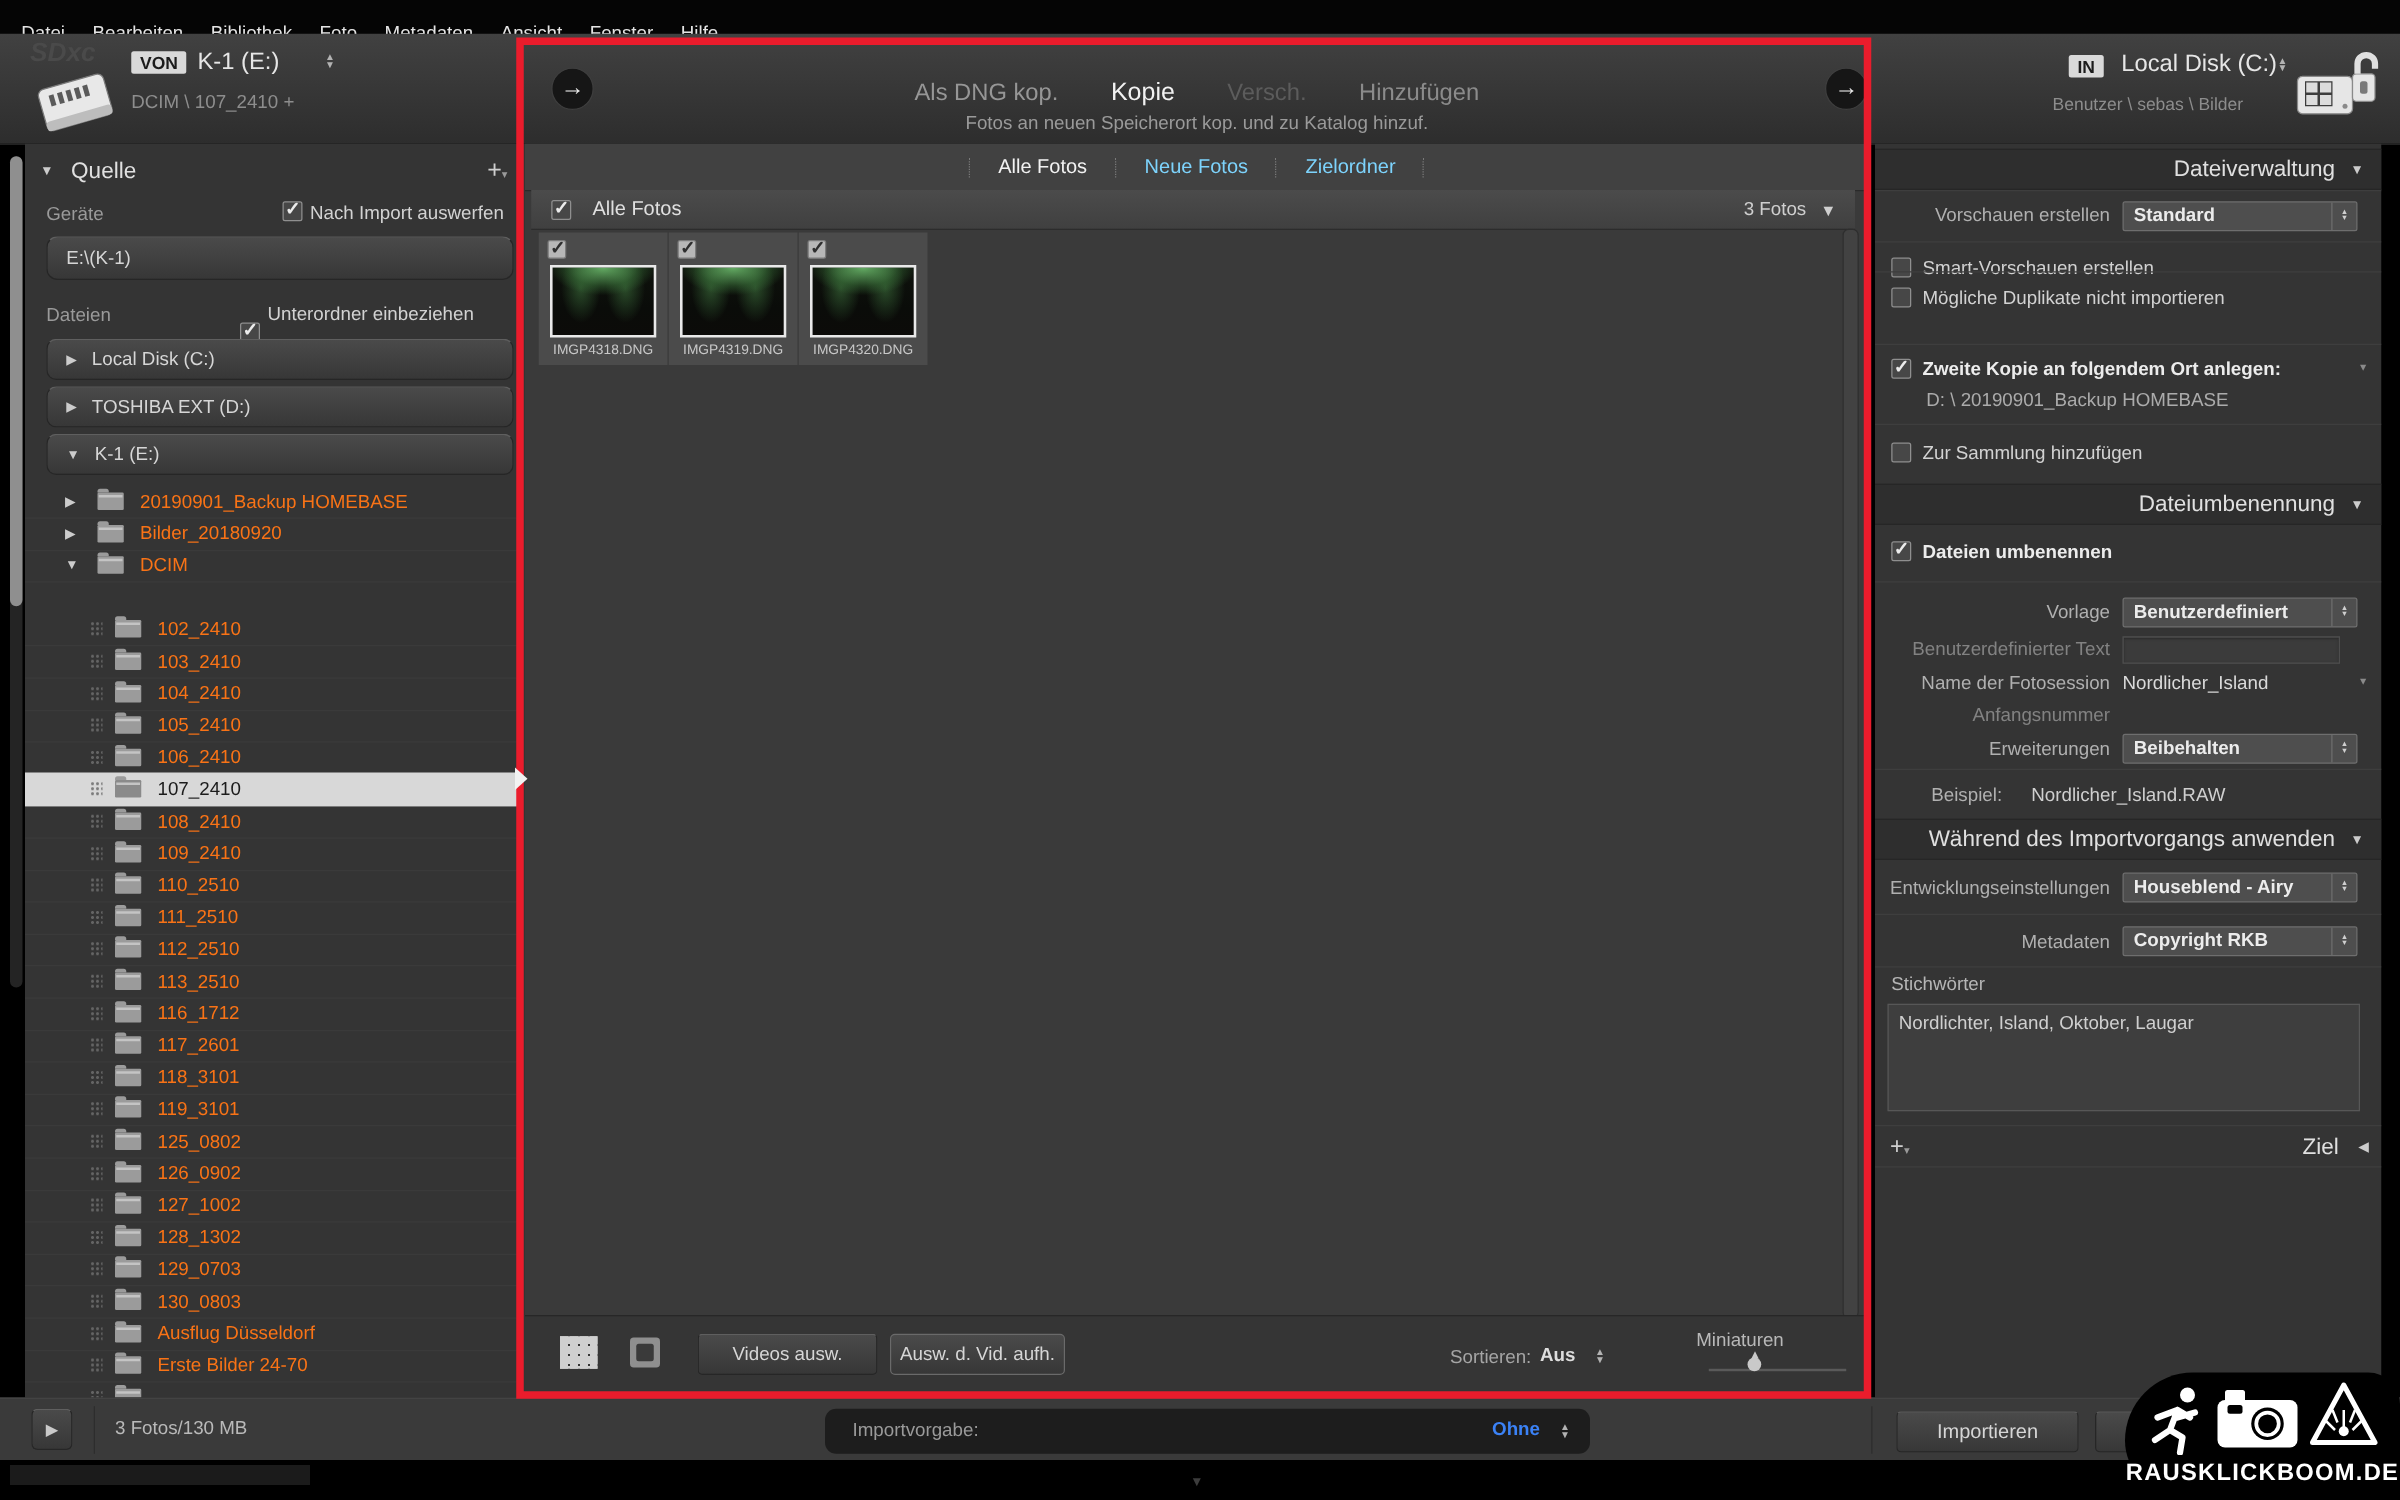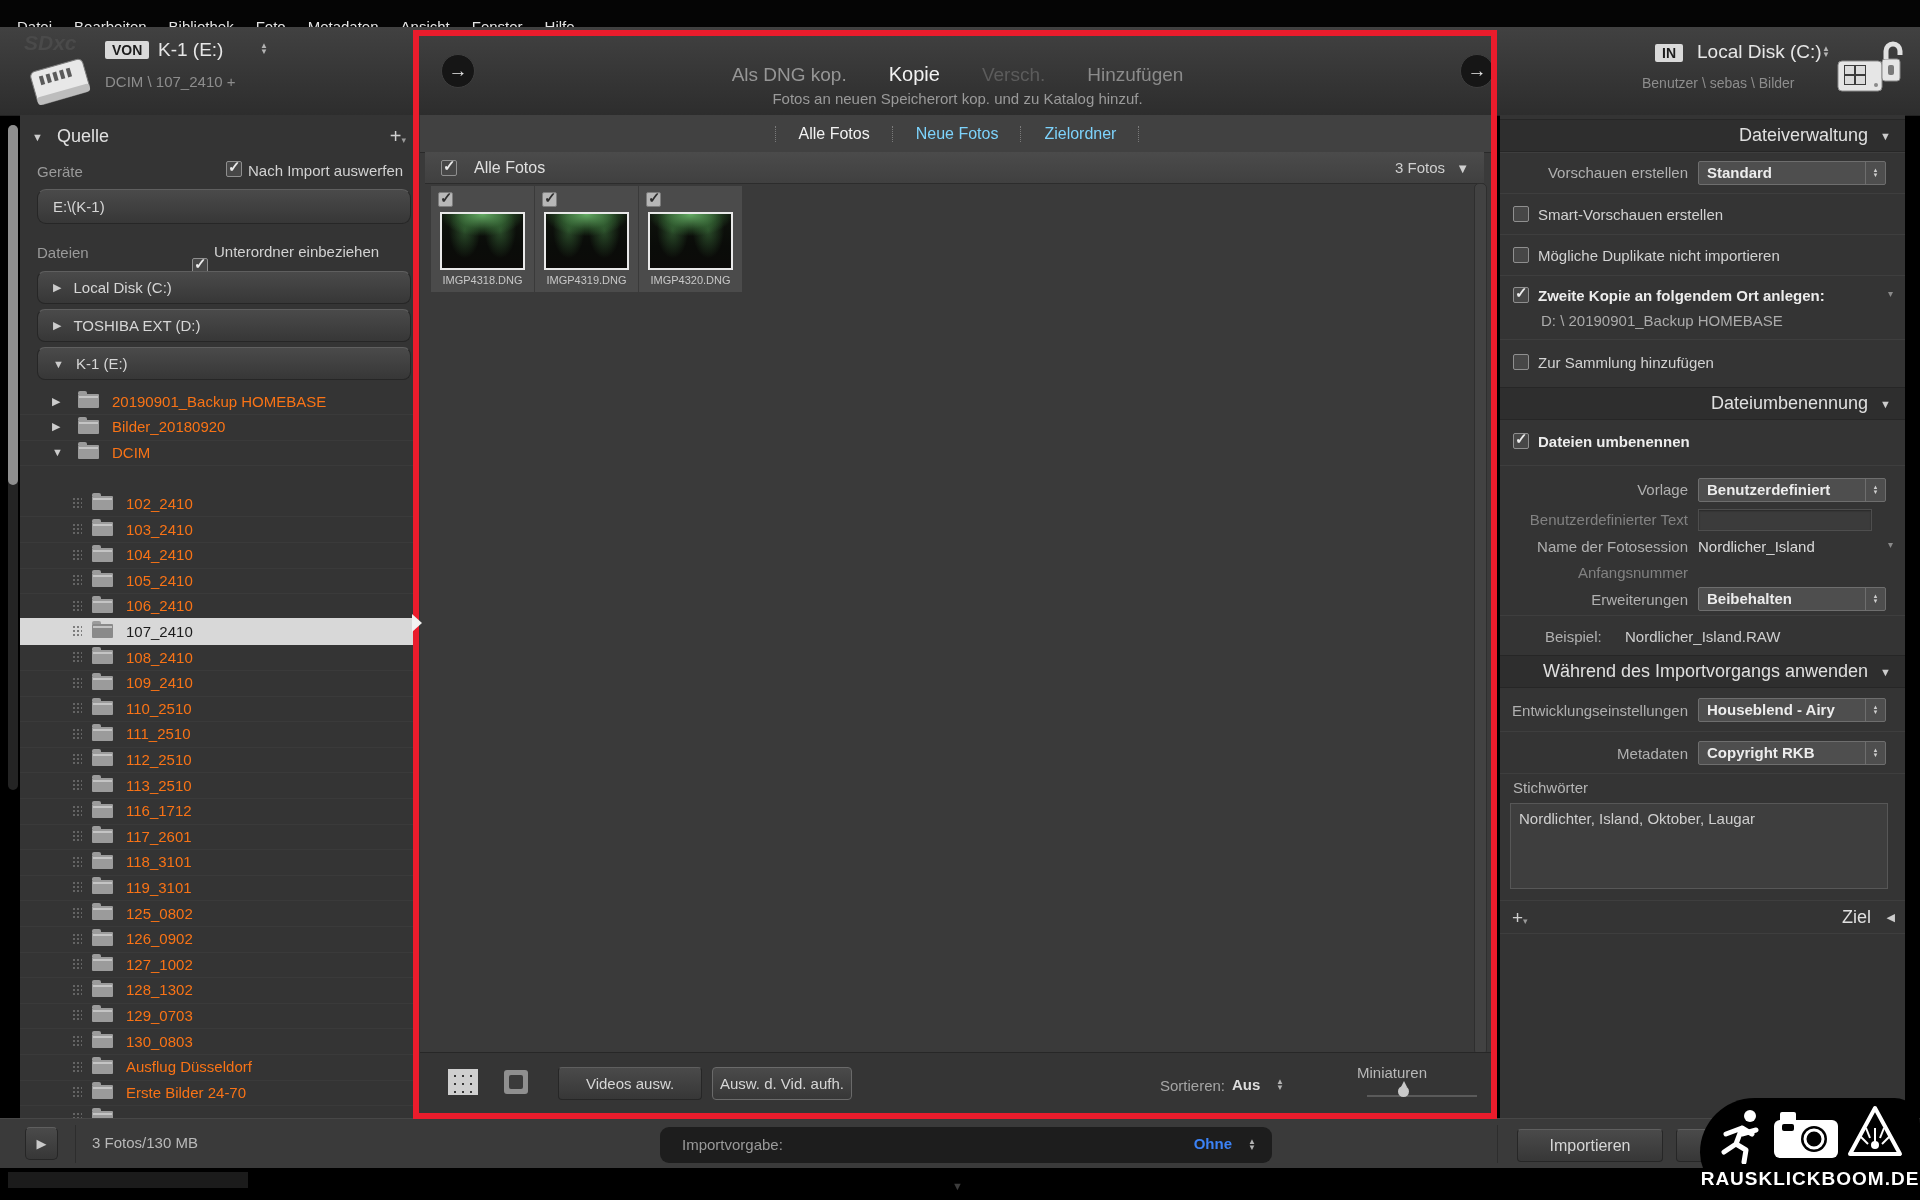--- a/index.html
+++ b/index.html
@@ -438,21 +438,21 @@
       <span class="spin">
           <span>▲</span>
           <span>▼</span>
         </span>
     </div>
   </div>
   <div class="rrow" style="top:78px;height:41px;">
     <div class="cb" style="position:absolute;left:13px;top:12px;"></div>
     <span class="cblabel" style="position:absolute;left:38px;top:12px;">Smart-Vorschauen erstellen</span>
   </div>
-  <div class="rrow" style="top:119px;height:41px;">
+  <div class="rrow" style="top:102px;height:41px;">
     <div class="cb" style="position:absolute;left:13px;top:12px;"></div>
     <span class="cblabel" style="position:absolute;left:38px;top:12px;">Mögliche Duplikate nicht importieren</span>
   </div>
   <div class="rrow" style="top:160px;height:64px;">
     <div class="cb checked" style="position:absolute;left:13px;top:11px;"></div>
     <span class="whitelab" style="position:absolute;left:38px;top:11px;">Zweite Kopie an folgendem Ort anlegen:</span>
     <span class="caret-sm" style="position:absolute;right:12px;top:12px;">▾</span>
     <span class="lab" style="position:absolute;left:41px;top:36px;color:#ababab;">D: \ 20190901_Backup HOMEBASE</span>
   </div>
   <div class="rrow" style="top:224px;height:48px;">

